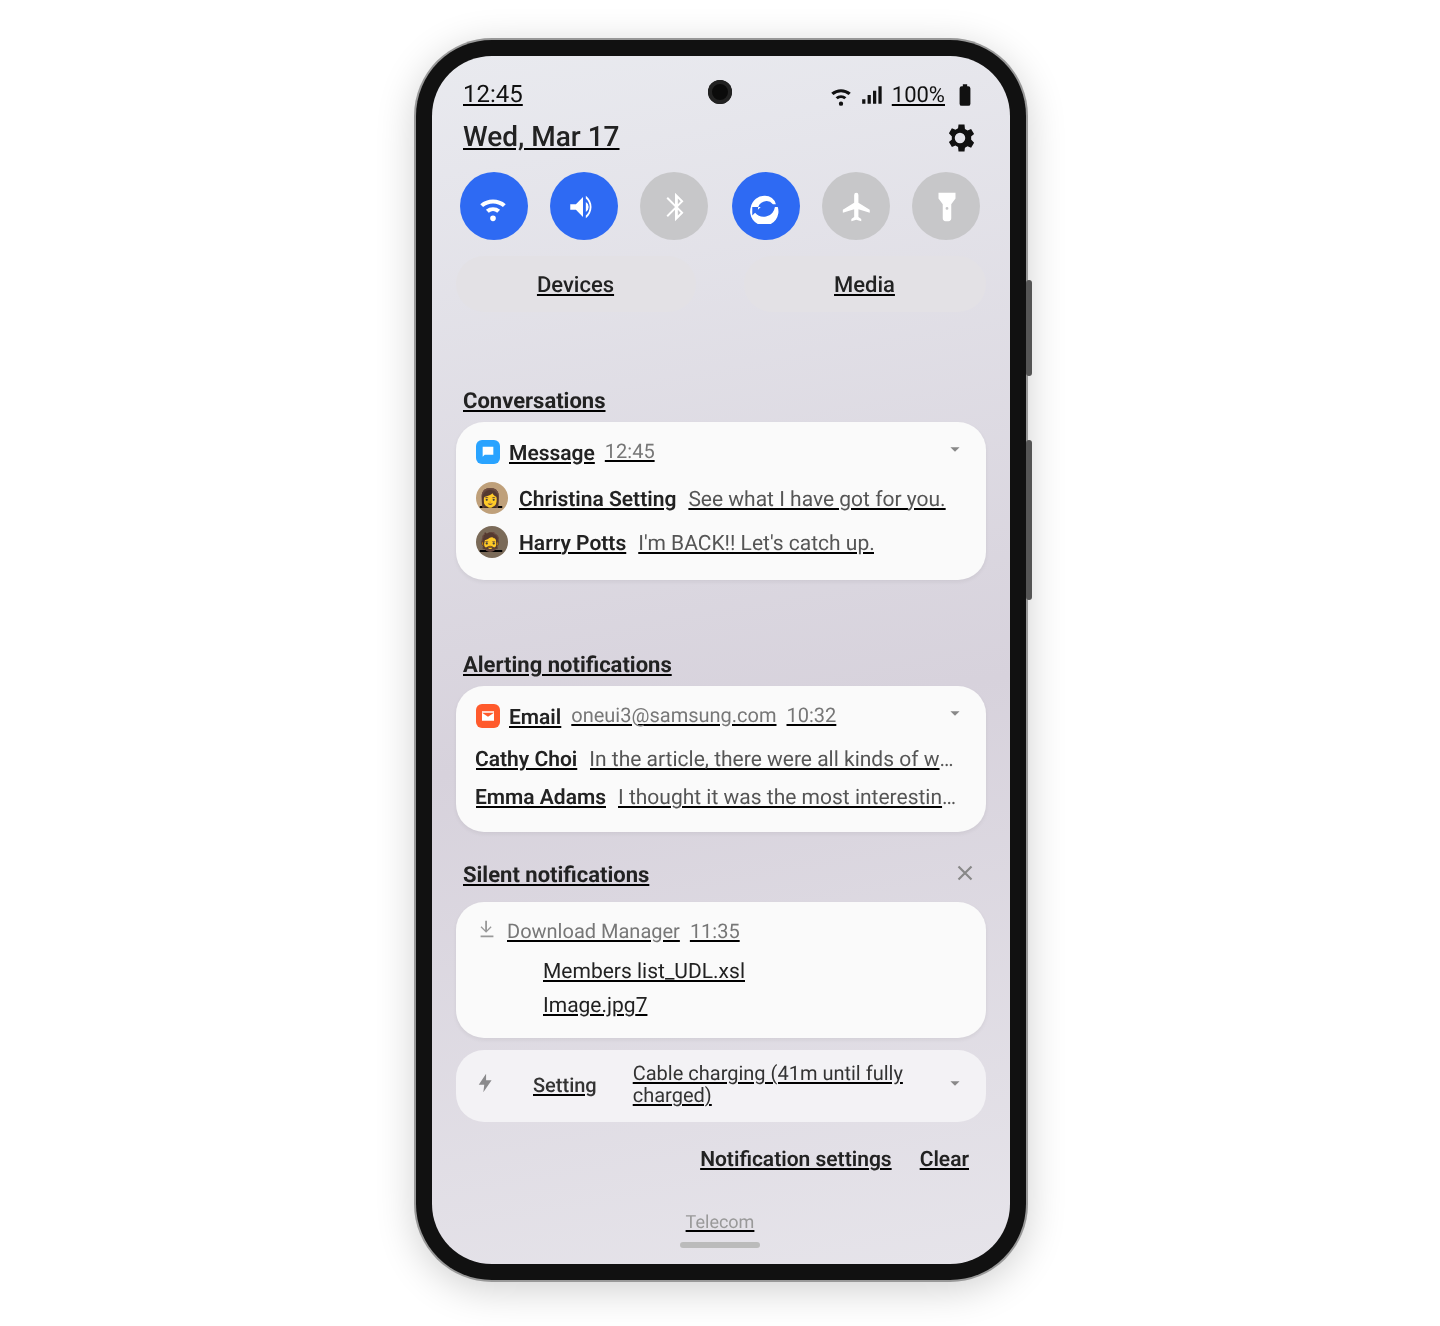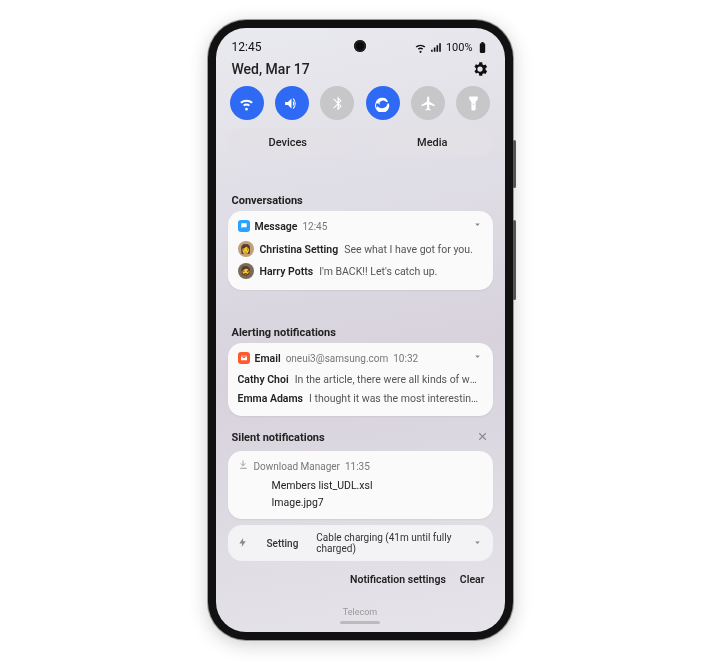--- a/index.html
+++ b/index.html
@@ -15,20 +15,21 @@
     overflow: hidden;
   }
   .phone {
     width: 305px;
     height: 620px;
     background: #111;
     border-radius: 38px;
     padding: 8px;
     position: relative;
     box-shadow: 0 0 0 1px #999, 0 4px 20px rgba(0,0,0,.2);
+    text-decoration: underline;
   }
   .screen {
     width: 100%;
     height: 100%;
     background: linear-gradient(170deg, #e9eaef 0%, #d7d2dc 55%, #e6e4ea 100%);
     border-radius: 30px;
     overflow: hidden;
     position: relative;
     color: #111;
   }

